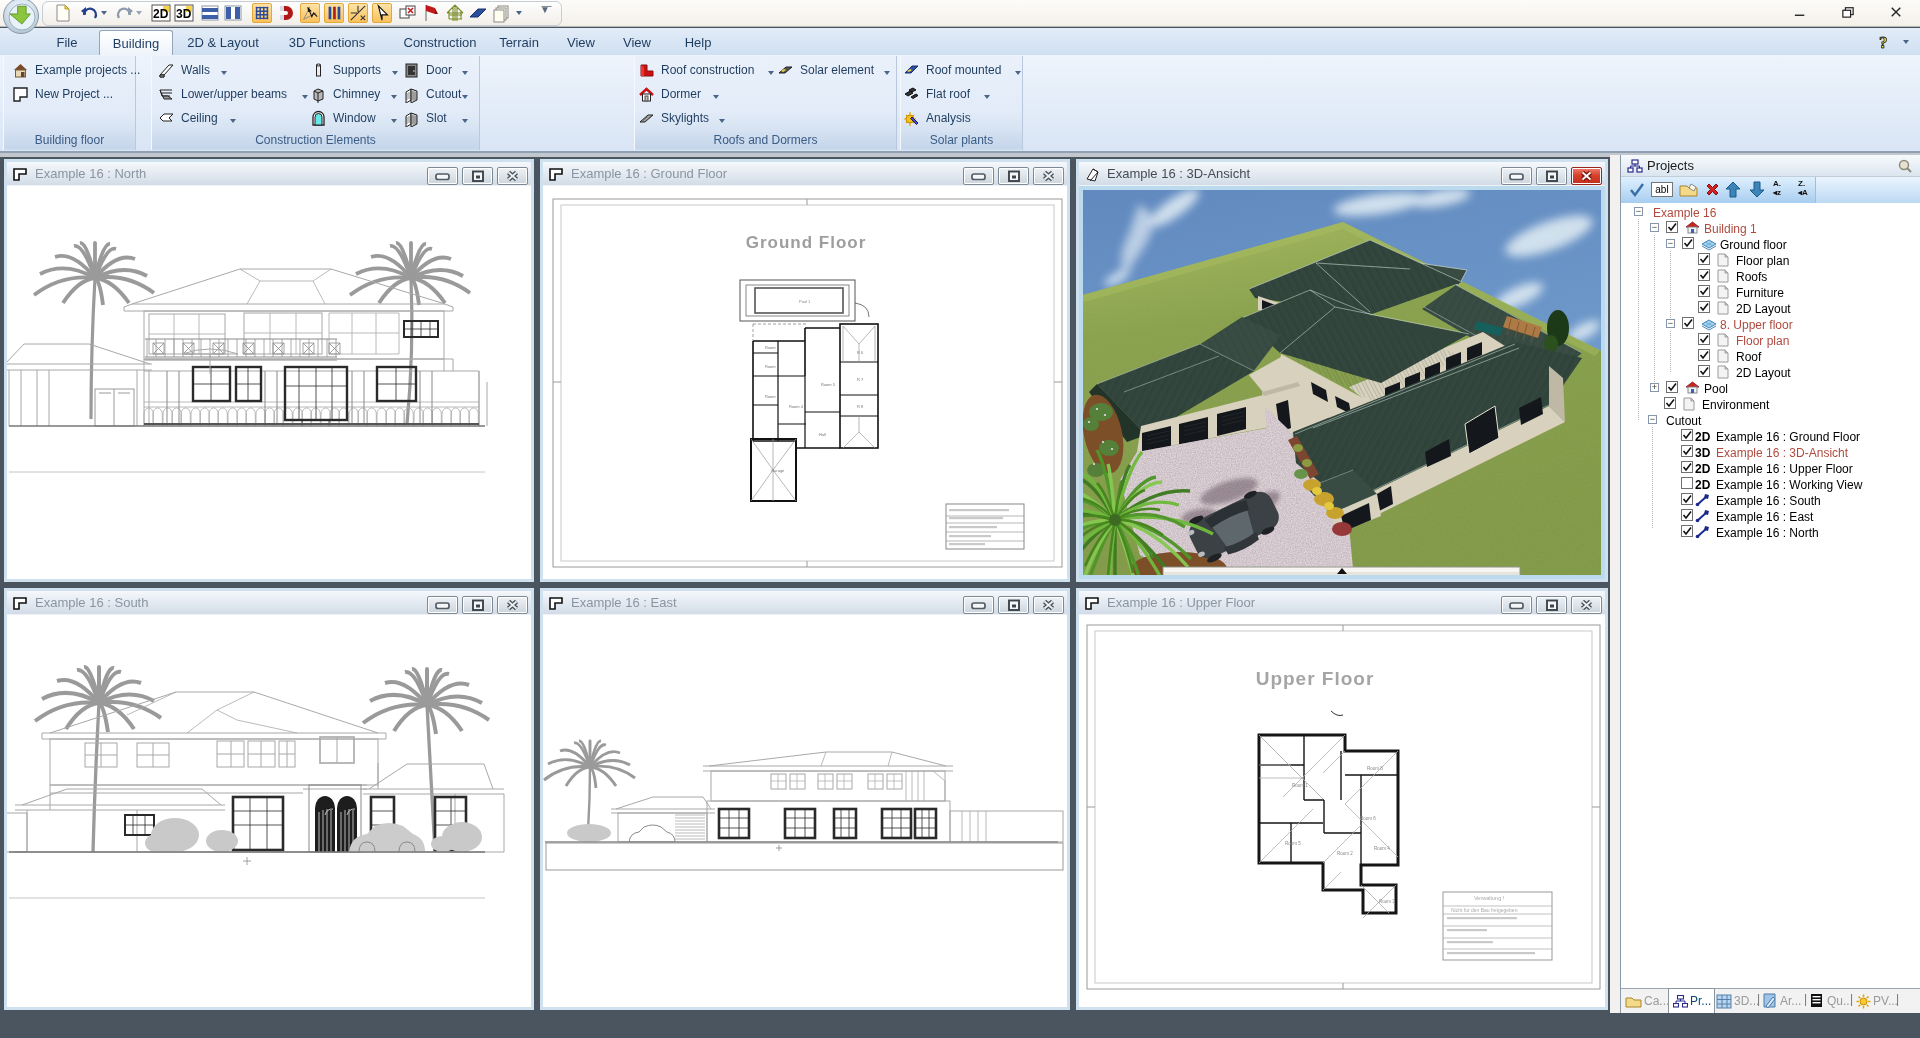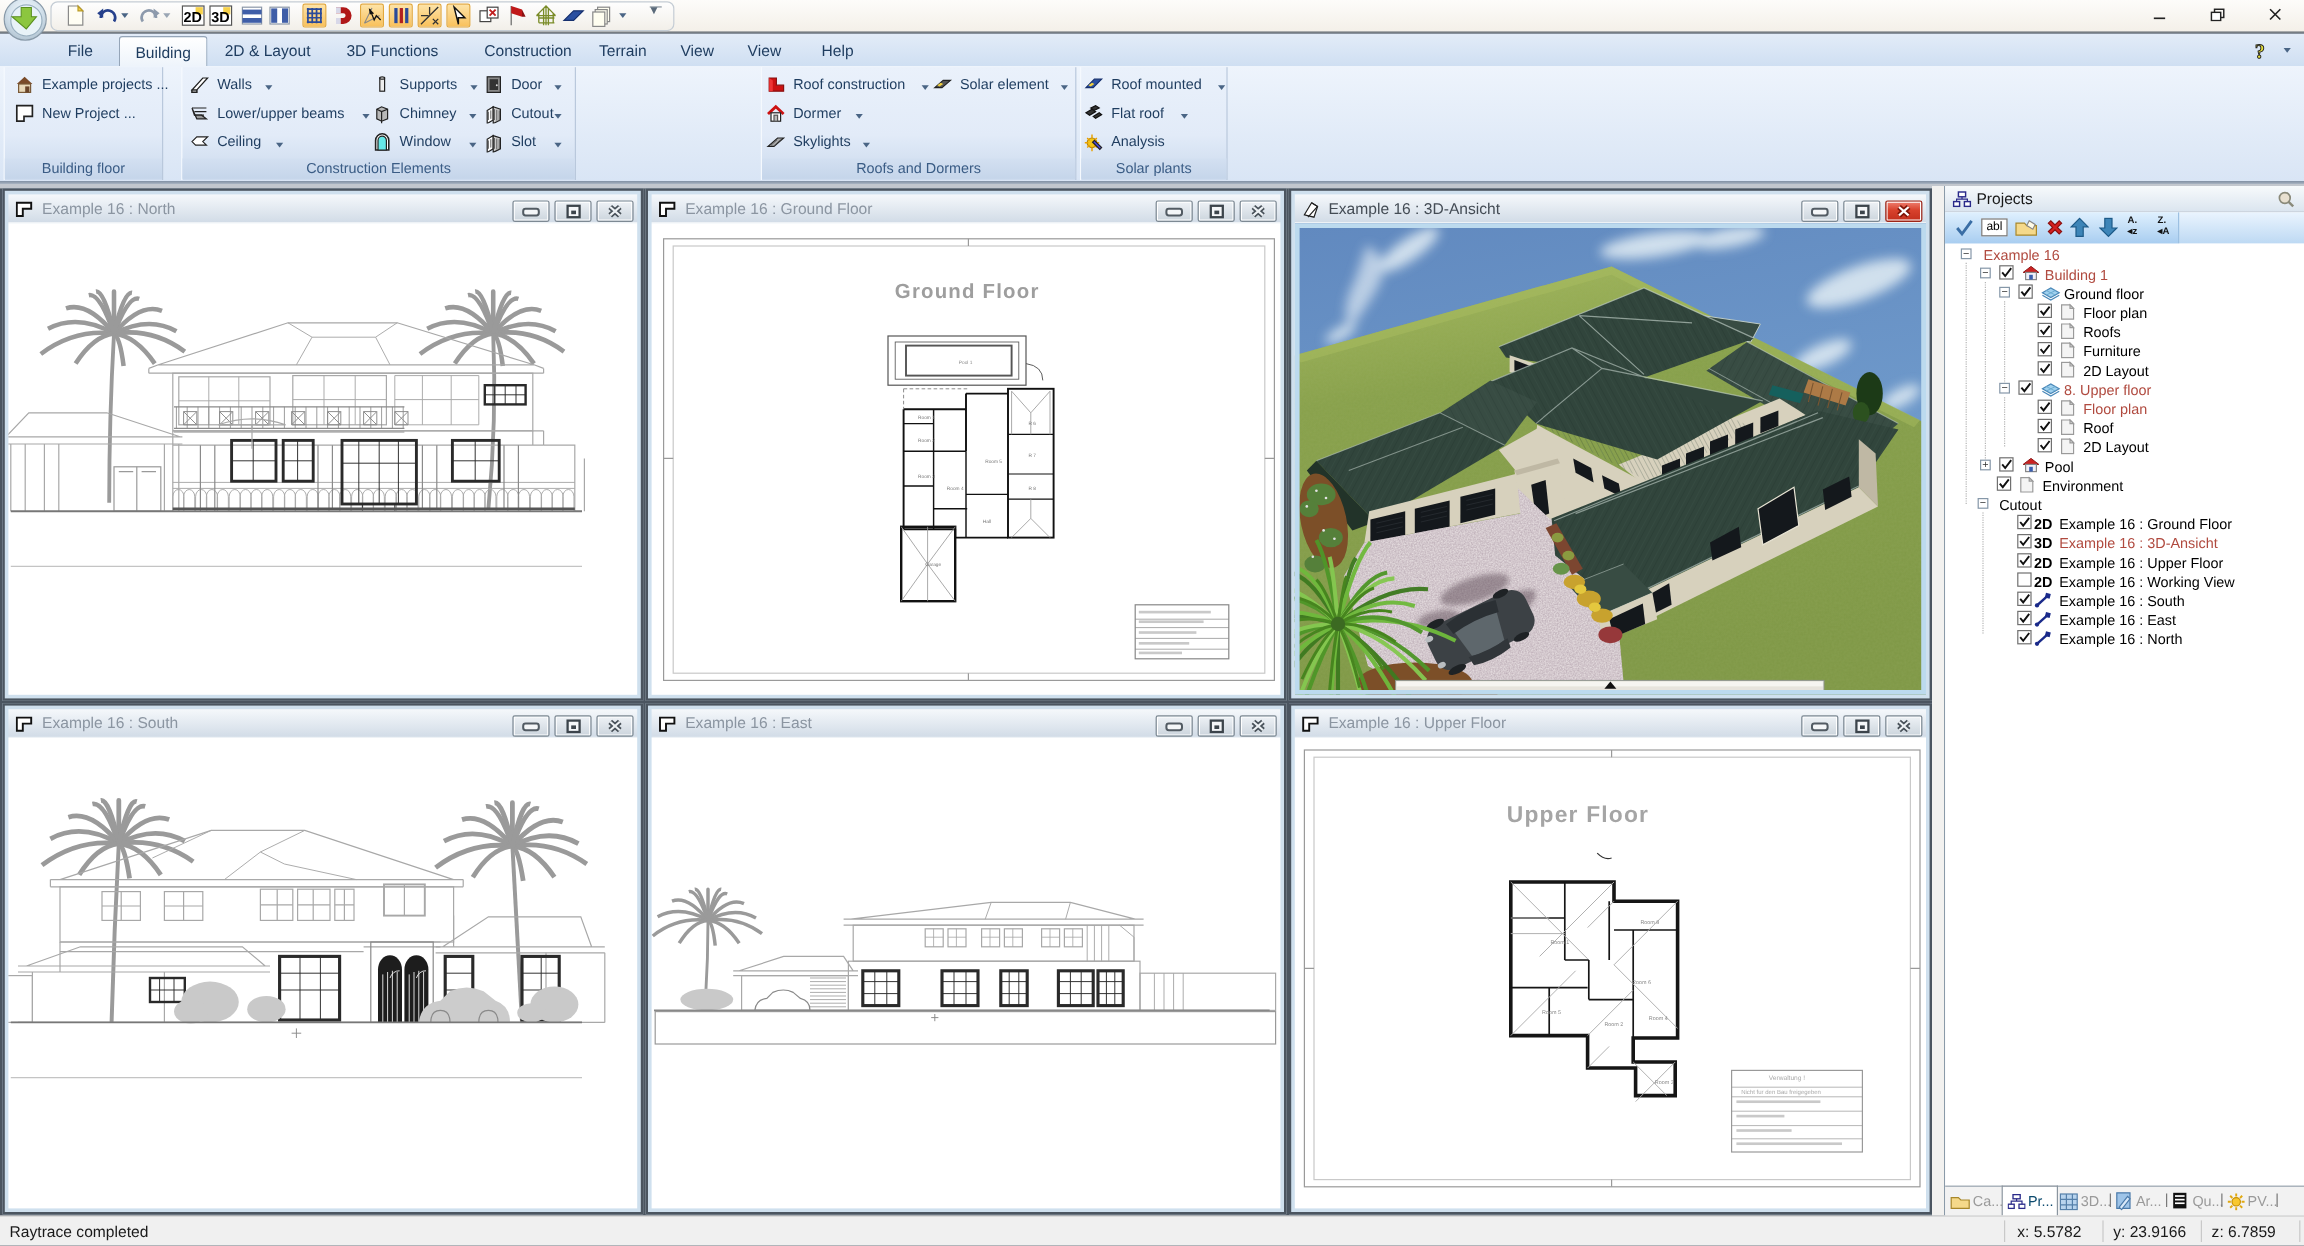--- a/index.html
+++ b/index.html
@@ -1340,26 +1340,13 @@
       <svg width="15" height="15" viewBox="0 0 15 15" style="position:absolute;left:235px;top:5px">
           <circle cx="7.5" cy="7.5" r="3.5" fill="#f8c830" stroke="#c89000"></circle>
           <g stroke="#e0a810" stroke-width="1.6">
             <path d="M7.5 0.5 v2.5 M7.5 12 v2.5 M0.5 7.5 h2.5 M12 7.5 h2.5 M2.5 2.5 l1.8 1.8 M10.7 10.7 l1.8 1.8 M12.5 2.5 l-1.8 1.8 M4.3 10.7 l-1.8 1.8"></path>
           </g>
         </svg>
       <span style="position:absolute;left:252px;top:5px">PV...</span>
       <span style="position:absolute;left:275px;top:3px;color:#777">|</span>
     </div>
   </div>
-  <div id="statusbar">
-    <div style="position:absolute;left:8px;top:5px;">Raytrace completed</div>
-    <div class="scell" style="left:1670px;width:82px;">
-        <span style="position:absolute;left:10px;top:2px;">x: 5.5782</span>
-      </div>
-    <div class="scell" style="left:1752px;width:82px;">
-        <span style="position:absolute;left:8px;top:2px;">y: 23.9166</span>
-      </div>
-    <div class="scell" style="left:1834px;width:82px;">
-        <span style="position:absolute;left:8px;top:2px;">z: 6.7859</span>
-      </div>
-    <div class="scell" style="left:1916px;width:3px;"></div>
-  </div>
 </div>
 
 </body></html>

